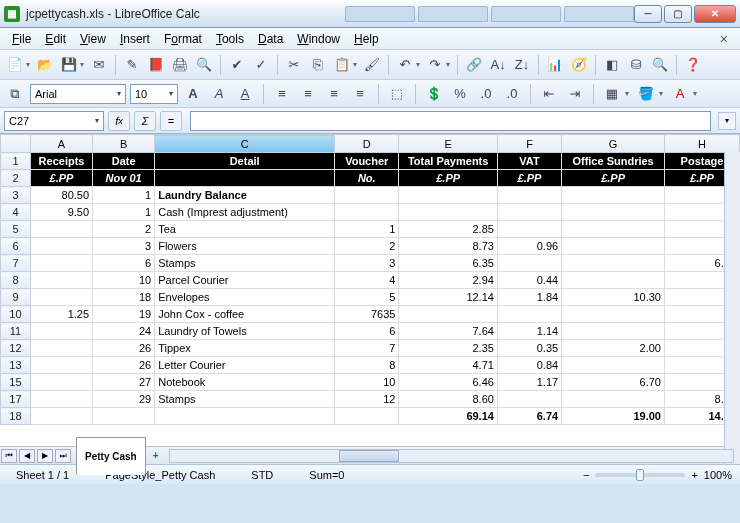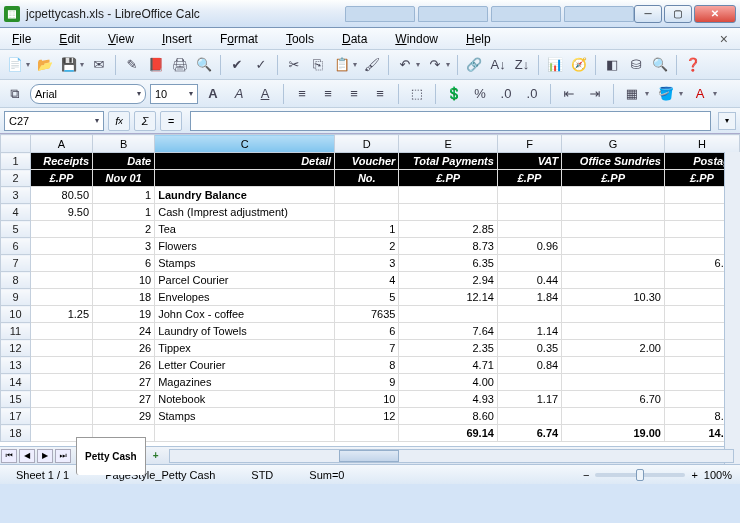--- a/index.html
+++ b/index.html
@@ -7,51 +7,51 @@
 
 .titlebar { height: 28px; background: linear-gradient(#fdfefe,#e6eef8 40%,#cfe0f4); display: flex; align-items: center; padding: 0 4px; border-bottom: 1px solid #7a96b8; }
 .titlebar .appicon { width: 16px; height: 16px; background: #2a8f2a; border-radius: 2px; margin-right: 6px; display:inline-flex;align-items:center;justify-content:center;color:#fff;font-size:10px;font-weight:bold;}
 .titlebar .title { flex: 1; font-size: 12px; color: #222; }
 .winbtns { display: flex; gap: 2px; }
 .winbtn { width: 28px; height: 18px; border: 1px solid #6a88ad; border-radius: 3px; background: linear-gradient(#f4f8fc,#d2e2f4); display:flex;align-items:center;justify-content:center;font-size:10px;}
 .winbtn.close { background: linear-gradient(#f7a5a0,#d94b3f); color:#fff; font-weight:bold; width:42px;}
 .tabstrip { display:flex; gap:3px; margin-left:20px;}
 .tabstrip .tab{ width:70px;height:16px;background:#c8dbef;border:1px solid #9bb6d3;border-radius:2px 2px 0 0;}
 
-.menubar { height: 22px; background: linear-gradient(#f8fbfe,#e5eef8); display: flex; align-items: center; padding: 0 6px; gap: 16px; border-bottom:1px solid #c0d0e0;}
+.menubar { height: 22px; background: linear-gradient(#f8fbfe,#e5eef8); display: flex; align-items: center; padding: 0 6px; gap: 2px; border-bottom:1px solid #c0d0e0;}
 .menubar span { padding: 2px 6px; font-size: 12px; }
 .menubar span u { text-decoration: underline; }
 .menubar .closex { margin-left:auto; font-size:14px; color:#555; padding:0 6px;}
 
 .toolbar { height: 30px; background: linear-gradient(#f4f8fc,#dde9f6); display: flex; align-items: center; padding: 0 4px; gap: 2px; border-bottom:1px solid #c0d0e0;}
 .tbtn { width: 22px; height: 22px; border: 1px solid transparent; border-radius: 3px; display:inline-flex;align-items:center;justify-content:center; font-size:13px; color:#445;}
 .tsep { width:1px; height:20px; background:#b0c4da; margin:0 3px;}
 .tdrop{font-size:8px;color:#667;margin-left:-2px;margin-right:2px;}
 
 .fmtbar { height: 28px; background: linear-gradient(#f4f8fc,#dde9f6); display: flex; align-items: center; padding: 0 4px; gap: 4px; border-bottom:1px solid #c0d0e0;}
 .combo { height: 20px; border: 1px solid #7e9cbb; background: #fff; display:flex; align-items:center; padding:0 4px; font-size:11px;}
 .combo .arr{margin-left:auto;font-size:8px;color:#445;}
-.fmtbar .combo.font{width:116px;border-radius:9px;}
+.fmtbar .combo.font{width:96px;}
 .fmtbar .combo.size{width:48px;}
 
 .formulabar { height: 26px; background: linear-gradient(#f4f8fc,#dde9f6); display:flex; align-items:center; padding:0 4px; gap:4px; border-bottom:1px solid #aac;}
 .formulabar .namebox { width:100px; }
 .formulabar .fxbtn{width:22px;height:20px;border:1px solid #b0c4da;background:#eef4fa;display:inline-flex;align-items:center;justify-content:center;font-style:italic;font-size:11px;border-radius:2px;}
 .formulabar .fxinput{flex:1;height:20px;border:1px solid #7e9cbb;background:#fff;margin-left:4px;}
 .formulabar .expand{width:18px;height:18px;border:1px solid #b0c4da;background:#eef4fa;margin-left:3px;display:flex;align-items:center;justify-content:center;font-size:8px;}
 
 .sheet { position: relative; background:#fff; height: 330px; display:flex; flex-direction:column;}
 .grid { flex:1; overflow:hidden; }
 table { border-collapse: collapse; width: 100%; table-layout:fixed;}
 th.rowhdr, td.rowhdr { width:28px; background: linear-gradient(#f7f9fc,#e4ecf6); border:1px solid #c3cfdd; text-align:center; font-weight:normal; font-size:11px; color:#222;}
 th.colhdr { background: linear-gradient(#f7f9fc,#e4ecf6); border:1px solid #c3cfdd; font-weight:normal; font-size:11px; height:18px;}
 th.colhdr.active{background:linear-gradient(#b6def7,#7fc4ee);}
 td.cell { border:1px solid #dcdcdc; height:17px; padding:0 3px; font-size:11px; white-space:nowrap; overflow:visible;}
 td.cell.r{text-align:right;}
-tr.hdr td.cell{background:#000;color:#fff;font-style:italic;font-weight:bold;text-align:right;}
+tr.hdr td.cell{background:#000;color:#fff;font-weight:bold;text-align:center;}
 tr.hdr2 td.cell{background:#000000;color:#fff;font-style:italic;font-weight:bold;text-align:center;}
 
 .sheet-tabs{height:18px;background:linear-gradient(#f0f4f9,#dce6f2);display:flex;align-items:center;font-size:10px;border-top:1px solid #b0c4da;}
 .navb{width:16px;height:14px;border:1px solid #aab;background:#eef;display:inline-flex;align-items:center;justify-content:center;font-size:8px;margin:0 1px;}
 .stab{padding:13px 8px;background:#fff;border:1px solid #999;border-bottom:none;font-weight:bold;border-radius:0 0 3px 3px;margin-left:4px;}
 .addtab{width:14px;height:14px;color:#2a7a2a;font-weight:bold;display:inline-flex;align-items:center;justify-content:center;margin-left:3px;}
 .hscroll{flex:1;margin:0 6px;height:14px;background:#e8eef6;border:1px solid #b0c4da;position:relative;}
 .hscroll .thumb{position:absolute;left:30%;width:60px;height:100%;background:linear-gradient(#dfe9f5,#c3d5ea);border:1px solid #95afcb;}
 
 .statusbar{height:20px;background:linear-gradient(#f4f8fc,#dde9f6);display:flex;align-items:center;padding:0 8px;font-size:11px;gap:20px;border-top:1px solid #b0c4da;}
@@ -347,37 +347,26 @@
             <td class="cell r"></td>
             <td class="cell r">26</td>
             <td class="cell" style="">Letter Courier</td>
             <td class="cell r">8</td>
             <td class="cell r">4.71</td>
             <td class="cell r">0.84</td>
             <td class="cell r"></td>
             <td class="cell r"></td>
           </tr>
           <tr>
-            <td class="rowhdr">14</td>
-            <td class="cell r"></td>
-            <td class="cell r">27</td>
-            <td class="cell" style="">Magazines</td>
-            <td class="cell r">9</td>
-            <td class="cell r">4.00</td>
-            <td class="cell r"></td>
-            <td class="cell r"></td>
-            <td class="cell r"></td>
-          </tr>
-          <tr>
             <td class="rowhdr">15</td>
             <td class="cell r"></td>
             <td class="cell r">27</td>
             <td class="cell" style="">Notebook</td>
             <td class="cell r">10</td>
-            <td class="cell r">4.93</td>
+            <td class="cell r">6.46</td>
             <td class="cell r">1.17</td>
             <td class="cell r">6.70</td>
             <td class="cell r"></td>
           </tr>
           <tr>
             <td class="rowhdr">17</td>
             <td class="cell r"></td>
             <td class="cell r">29</td>
             <td class="cell" style="">Stamps</td>
             <td class="cell r">12</td>

